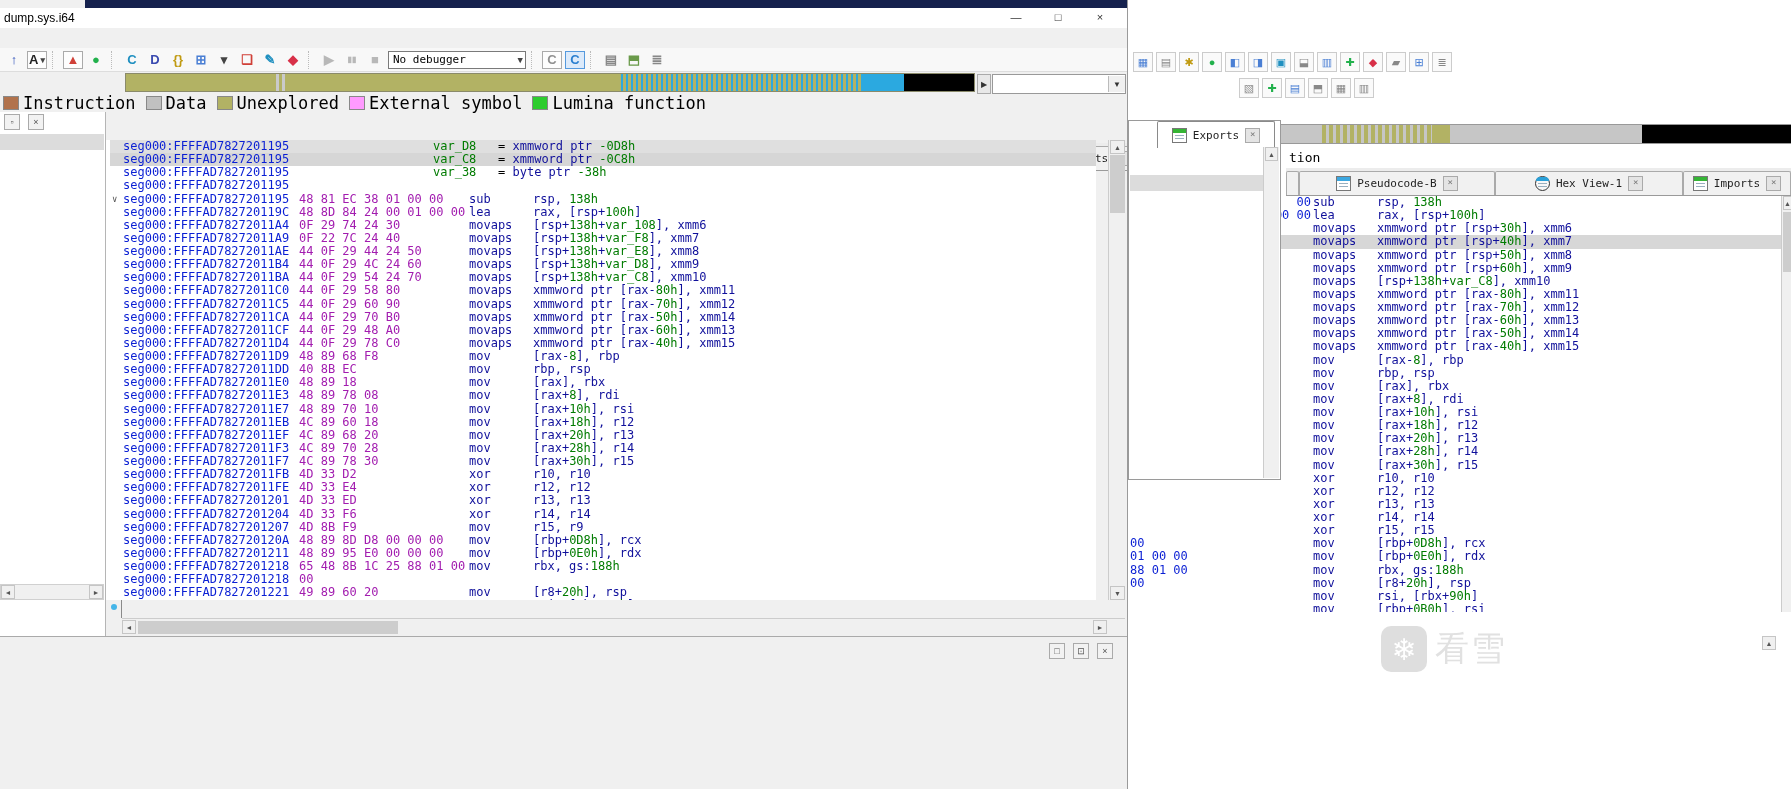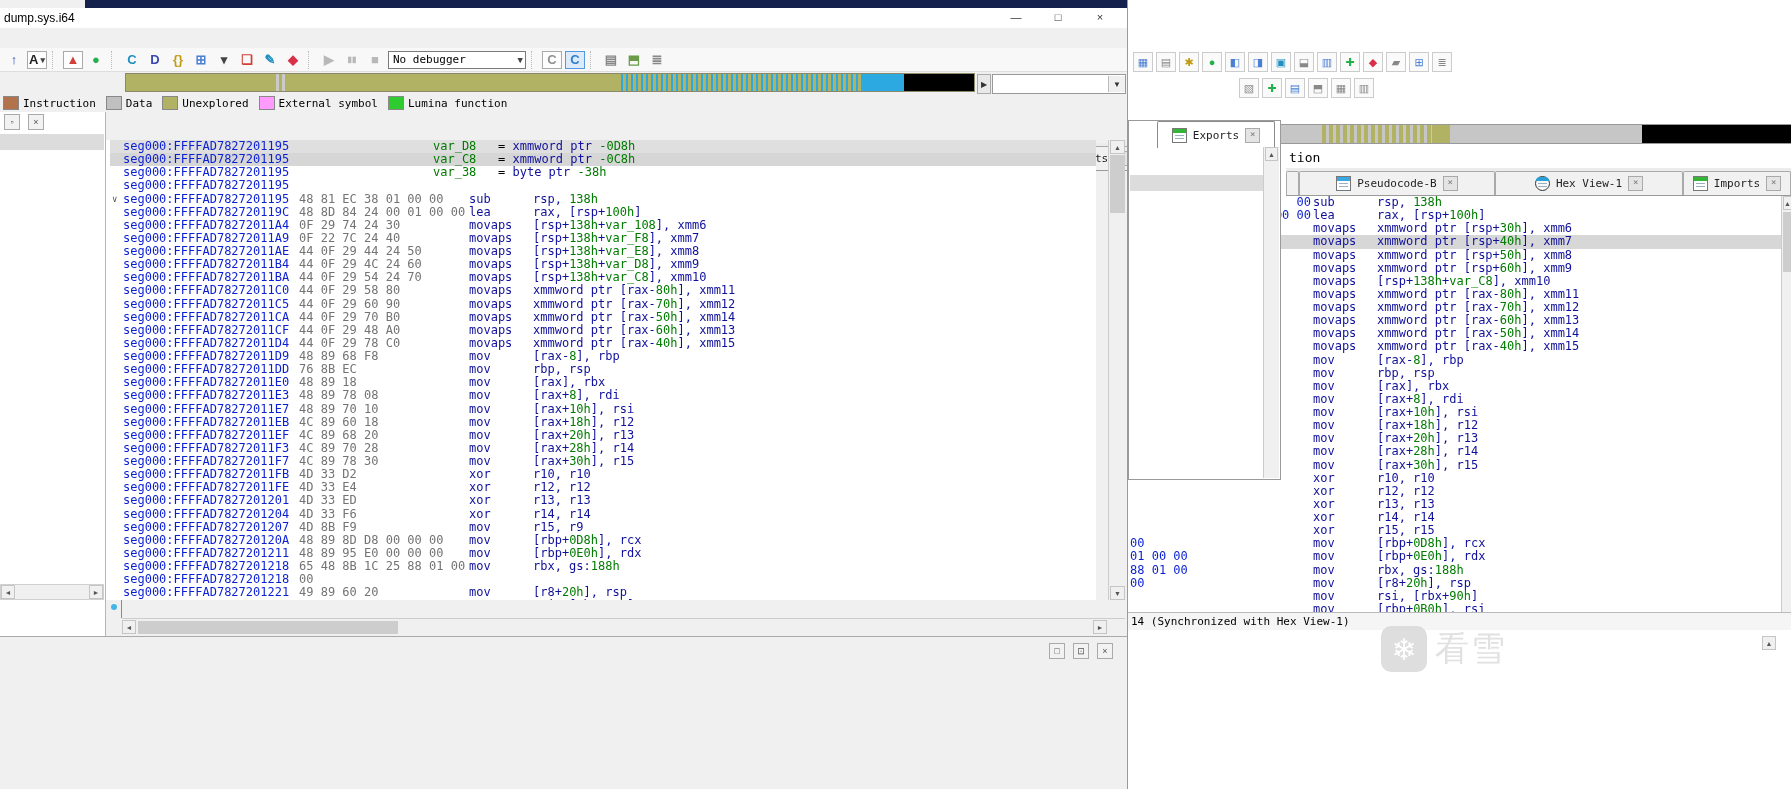--- a/index.html
+++ b/index.html
@@ -28,21 +28,21 @@
   .caret{font-size:9px;color:#444;}
   
   #bandrow{left:0;top:72px;width:1127px;height:22px;background:#f0f0f0;}
   #navband{position:absolute;left:125px;top:1px;width:850px;height:19px;background:#b2b264;border:1px solid #8a8a6a;box-sizing:border-box;}
   .bandpart{position:absolute;top:0;bottom:0;}
   #navband-arrow{position:absolute;left:977px;top:2px;width:12px;height:18px;background:#e8e8e8;border:1px solid #aaa;font-size:8px;display:flex;align-items:center;justify-content:center;color:#333;}
   #navband-combo{position:absolute;left:992px;top:2px;width:132px;height:18px;background:#fff;border:1px solid #999;display:flex;align-items:center;justify-content:flex-end;}
   #navband-combo .drop{width:16px;height:16px;background:#f0f0f0;border-left:1px solid #bbb;display:flex;align-items:center;justify-content:center;font-size:8px;color:#333;}
   
   #legendrow{left:0;top:94px;width:1127px;height:18px;background:#f0f0f0;display:flex;align-items:center;gap:10px;padding-left:3px;box-sizing:border-box;
-     font-family:"DejaVu Sans Mono",monospace;font-size:11px;}
+     font-family:"DejaVu Sans Mono",monospace;font-size:17px;}
   .leg{display:flex;align-items:center;gap:4px;}
   .legsw{width:14px;height:12px;border:1px solid #888;}
   
   .tabrow{display:flex;align-items:flex-end;height:28px;box-sizing:border-box;border-bottom:1px solid #9a9a9a;background:#ececec;}
   #tabrow-left{left:0;top:112px;width:1127px;padding-left:106px;box-sizing:border-box;margin-top:31px;}
   .tab{height:24px;display:flex;align-items:center;justify-content:center;gap:6px;background:#f1f1f1;border:1px solid #aaa;border-bottom:none;
        border-radius:2px 2px 0 0;box-sizing:border-box;font-family:"DejaVu Sans Mono",monospace;font-size:11px;color:#222;overflow:hidden;flex:none;}
   .tab.active{background:#fff;height:27px;border-color:#8a8a8a;}
   .ti{width:13px;height:13px;border:1px solid #777;background:#fff;position:relative;flex:none;}
   .ti::before{content:"";position:absolute;left:0;right:0;top:0;height:4px;background:#3ba7e0;}
@@ -63,21 +63,21 @@
   .scrbtn{width:14px;height:14px;background:#f0f0f0;border:1px solid #c5c5c5;color:#555;font-size:7px;display:flex;align-items:center;justify-content:center;box-sizing:border-box;}
   
   #dotstrip{left:106px;top:140px;width:15px;height:460px;background:#fff;}
   .bpdot{position:absolute;left:5px;width:6px;height:6px;border-radius:50%;background:#45b5e8;}
   #listing-border{left:121px;top:140px;width:1px;height:478px;background:#8a8a8a;}
   #listing{left:110px;top:140px;width:986px;height:460px;background:#fff;overflow:hidden;
      font-family:"DejaVu Sans Mono",monospace;font-size:12px;}
   .lrow{display:flex;height:13.14px;line-height:13px;white-space:pre;padding-left:2px;}
   .lrow .gut{width:11px;flex:none;font-size:9px;color:#555;}
   .lrow .a{width:176px;flex:none;color:#0a1fd4;}
-  .lrow .b{width:170px;flex:none;color:#737373;}
+  .lrow .b{width:170px;flex:none;color:#a21caf;}
   .lrow .m{width:64px;flex:none;color:#10109b;}
   .lrow .vsp{width:134px;flex:none;}
   .n{color:#10109b;} .g{color:#007b00;} .k{color:#000;}
   .h1{background:#dfdfdf;} .h2{background:#d6d6d6;} .hl{background:#d7d7d7;}
   
   #vscroll-left{left:1108px;top:140px;width:17px;height:460px;background:#f0f0f0;border-left:1px solid #ccc;box-sizing:border-box;}
   #vscroll-left .thumb{position:absolute;left:1px;top:15px;width:15px;height:58px;background:#cdcdcd;}
   .scrend{position:absolute;left:1px;width:15px;height:14px;background:#f0f0f0;border:1px solid #c5c5c5;color:#555;font-size:7px;display:flex;align-items:center;justify-content:center;box-sizing:border-box;}
   #statusbar-left{left:122px;top:600px;width:1003px;height:18px;background:#f5f5f5;border-top:1px solid #bbb;display:flex;align-items:center;
      font-family:"DejaVu Sans Mono",monospace;font-size:11px;box-sizing:border-box;padding-left:4px;}
@@ -299,21 +299,21 @@
       <div class="lrow"><span class="gut"></span><span class="a">seg000:FFFFAD78272011A9</span><span class="b">0F 22 7C 24 40</span><span class="m">movaps</span><span class="ops"><span class="n">[rsp+</span><span class="g">138h</span><span class="n">+</span><span class="g">var_F8</span><span class="n">], xmm7</span></span></div>
       <div class="lrow"><span class="gut"></span><span class="a">seg000:FFFFAD78272011AE</span><span class="b">44 0F 29 44 24 50</span><span class="m">movaps</span><span class="ops"><span class="n">[rsp+</span><span class="g">138h</span><span class="n">+</span><span class="g">var_E8</span><span class="n">], xmm8</span></span></div>
       <div class="lrow"><span class="gut"></span><span class="a">seg000:FFFFAD78272011B4</span><span class="b">44 0F 29 4C 24 60</span><span class="m">movaps</span><span class="ops"><span class="n">[rsp+</span><span class="g">138h</span><span class="n">+</span><span class="g">var_D8</span><span class="n">], xmm9</span></span></div>
       <div class="lrow"><span class="gut"></span><span class="a">seg000:FFFFAD78272011BA</span><span class="b">44 0F 29 54 24 70</span><span class="m">movaps</span><span class="ops"><span class="n">[rsp+</span><span class="g">138h</span><span class="n">+</span><span class="g">var_C8</span><span class="n">], xmm10</span></span></div>
       <div class="lrow"><span class="gut"></span><span class="a">seg000:FFFFAD78272011C0</span><span class="b">44 0F 29 58 80</span><span class="m">movaps</span><span class="ops"><span class="n">xmmword ptr [rax-</span><span class="g">80h</span><span class="n">], xmm11</span></span></div>
       <div class="lrow"><span class="gut"></span><span class="a">seg000:FFFFAD78272011C5</span><span class="b">44 0F 29 60 90</span><span class="m">movaps</span><span class="ops"><span class="n">xmmword ptr [rax-</span><span class="g">70h</span><span class="n">], xmm12</span></span></div>
       <div class="lrow"><span class="gut"></span><span class="a">seg000:FFFFAD78272011CA</span><span class="b">44 0F 29 70 B0</span><span class="m">movaps</span><span class="ops"><span class="n">xmmword ptr [rax-</span><span class="g">50h</span><span class="n">], xmm14</span></span></div>
       <div class="lrow"><span class="gut"></span><span class="a">seg000:FFFFAD78272011CF</span><span class="b">44 0F 29 48 A0</span><span class="m">movaps</span><span class="ops"><span class="n">xmmword ptr [rax-</span><span class="g">60h</span><span class="n">], xmm13</span></span></div>
       <div class="lrow"><span class="gut"></span><span class="a">seg000:FFFFAD78272011D4</span><span class="b">44 0F 29 78 C0</span><span class="m">movaps</span><span class="ops"><span class="n">xmmword ptr [rax-</span><span class="g">40h</span><span class="n">], xmm15</span></span></div>
       <div class="lrow"><span class="gut"></span><span class="a">seg000:FFFFAD78272011D9</span><span class="b">48 89 68 F8</span><span class="m">mov</span><span class="ops"><span class="n">[rax-</span><span class="g">8</span><span class="n">], rbp</span></span></div>
-      <div class="lrow"><span class="gut"></span><span class="a">seg000:FFFFAD78272011DD</span><span class="b">76 8B EC</span><span class="m">mov</span><span class="ops"><span class="n">rbp, rsp</span></span></div>
+      <div class="lrow"><span class="gut"></span><span class="a">seg000:FFFFAD78272011DD</span><span class="b">40 8B EC</span><span class="m">mov</span><span class="ops"><span class="n">rbp, rsp</span></span></div>
       <div class="lrow"><span class="gut"></span><span class="a">seg000:FFFFAD78272011E0</span><span class="b">48 89 18</span><span class="m">mov</span><span class="ops"><span class="n">[rax], rbx</span></span></div>
       <div class="lrow"><span class="gut"></span><span class="a">seg000:FFFFAD78272011E3</span><span class="b">48 89 78 08</span><span class="m">mov</span><span class="ops"><span class="n">[rax+</span><span class="g">8</span><span class="n">], rdi</span></span></div>
       <div class="lrow"><span class="gut"></span><span class="a">seg000:FFFFAD78272011E7</span><span class="b">48 89 70 10</span><span class="m">mov</span><span class="ops"><span class="n">[rax+</span><span class="g">10h</span><span class="n">], rsi</span></span></div>
       <div class="lrow"><span class="gut"></span><span class="a">seg000:FFFFAD78272011EB</span><span class="b">4C 89 60 18</span><span class="m">mov</span><span class="ops"><span class="n">[rax+</span><span class="g">18h</span><span class="n">], r12</span></span></div>
       <div class="lrow"><span class="gut"></span><span class="a">seg000:FFFFAD78272011EF</span><span class="b">4C 89 68 20</span><span class="m">mov</span><span class="ops"><span class="n">[rax+</span><span class="g">20h</span><span class="n">], r13</span></span></div>
       <div class="lrow"><span class="gut"></span><span class="a">seg000:FFFFAD78272011F3</span><span class="b">4C 89 70 28</span><span class="m">mov</span><span class="ops"><span class="n">[rax+</span><span class="g">28h</span><span class="n">], r14</span></span></div>
       <div class="lrow"><span class="gut"></span><span class="a">seg000:FFFFAD78272011F7</span><span class="b">4C 89 78 30</span><span class="m">mov</span><span class="ops"><span class="n">[rax+</span><span class="g">30h</span><span class="n">], r15</span></span></div>
       <div class="lrow"><span class="gut"></span><span class="a">seg000:FFFFAD78272011FB</span><span class="b">4D 33 D2</span><span class="m">xor</span><span class="ops"><span class="n">r10, r10</span></span></div>
       <div class="lrow"><span class="gut"></span><span class="a">seg000:FFFFAD78272011FE</span><span class="b">4D 33 E4</span><span class="m">xor</span><span class="ops"><span class="n">r12, r12</span></span></div>
       <div class="lrow"><span class="gut"></span><span class="a">seg000:FFFFAD7827201201</span><span class="b">4D 33 ED</span><span class="m">xor</span><span class="ops"><span class="n">r13, r13</span></span></div>
@@ -434,23 +434,20 @@
         <div class="rrow"><span class="bt">00</span><span class="m">mov</span><span class="ops"><span class="n">[r8+</span><span class="g">20h</span><span class="n">], rsp</span></span></div>
         <div class="rrow"><span class="bt"></span><span class="m">mov</span><span class="ops"><span class="n">rsi, [rbx+</span><span class="g">90h</span><span class="n">]</span></span></div>
         <div class="rrow"><span class="bt"></span><span class="m">mov</span><span class="ops"><span class="n">[rbp+</span><span class="g">0B0h</span><span class="n">], rsi</span></span></div>
       </div>
 
     <div id="rvscroll">
       <span class="scrend" style="top:0;width:9px;">▲</span>
       <div class="thumb"></div>
     </div>
 
-    <div id="rstatus">
-      <span>14 (Synchronized with Hex View-1)</span>
-    </div>
 
     <div id="rbottom">
       <span class="scrbtn" style="position:absolute;right:16px;top:6px;">▲</span>
     </div>
 
     <div id="exports-panel">
       <div class="tabrow" id="exports-tab" style="border-bottom:none;background:transparent;">
         <div class="tab active" style="width:118px;">
           <span class="ti page"></span>
           <span>Exports</span>

